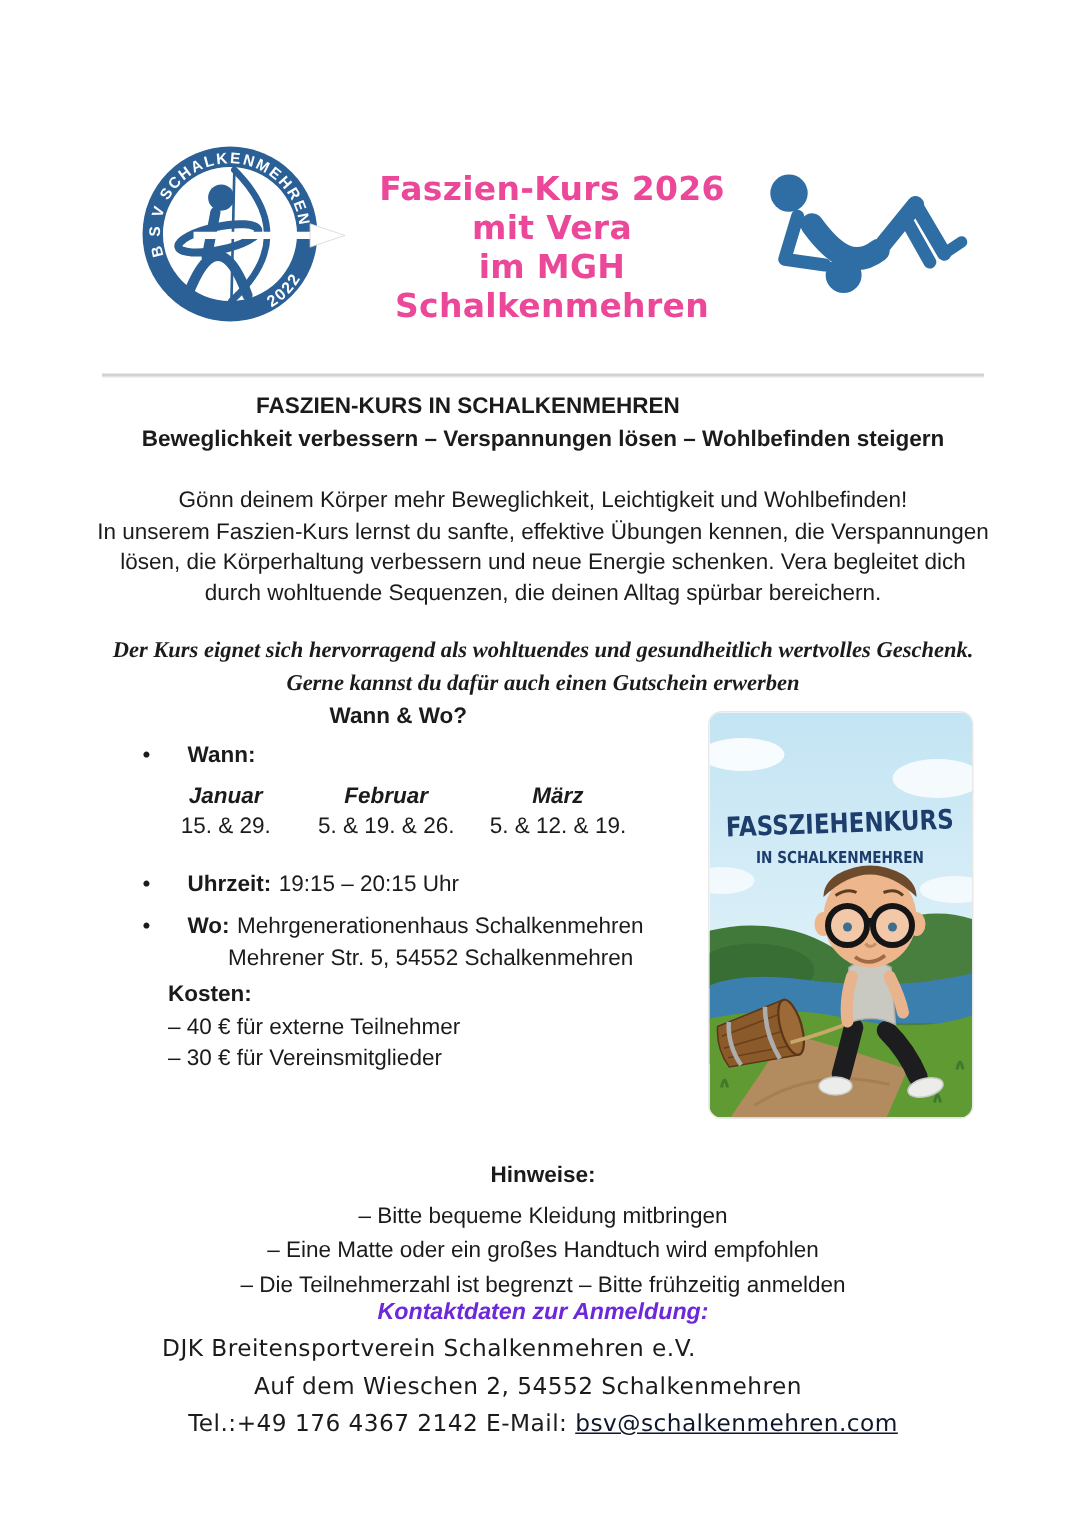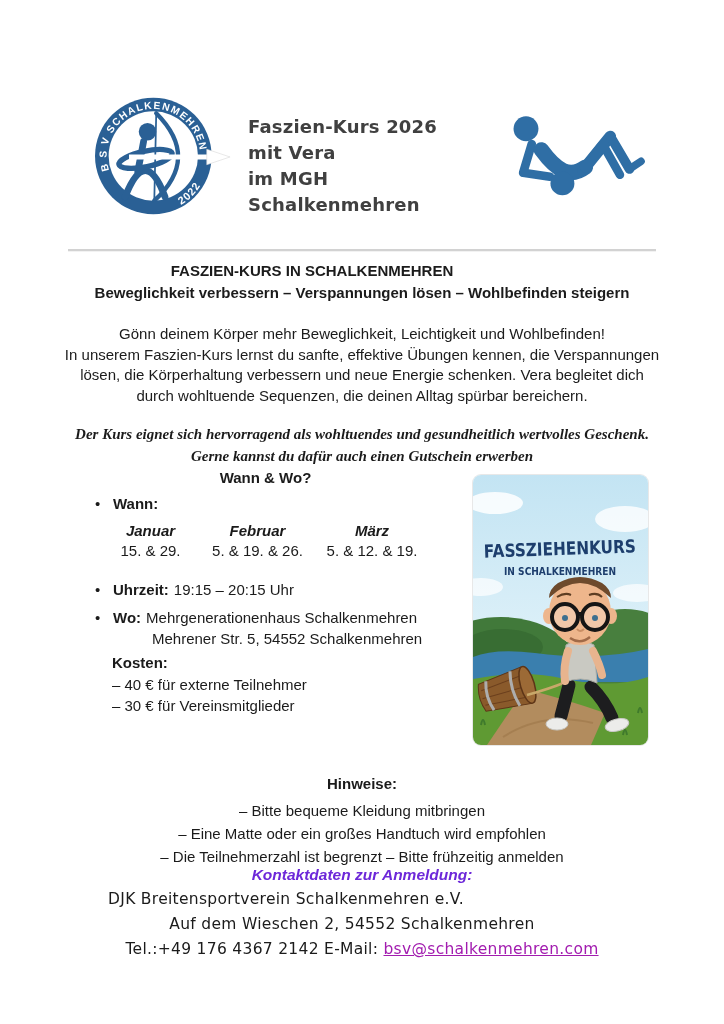--- a/index.html
+++ b/index.html
@@ -2,48 +2,48 @@
 <html><head>
 <meta charset="utf-8">
 <style>
   html,body{margin:0;padding:0;background:#ffffff;}
   .page{position:relative;width:724px;height:1024px;background:#ffffff;overflow:hidden;
         font-family:"Liberation Sans",sans-serif;color:#1b1b1b;}
   .abs{position:absolute;}
   .center{text-align:center;}
   .b{font-weight:700;}
   
-  .flyer-title{left:248px;top:114px;width:240px;text-align:left;
-               font-family:"DejaVu Sans",sans-serif;font-weight:700;font-size:18px;
-               line-height:26px;color:#404040;letter-spacing:0.2px;}
+  .flyer-title{left:248px;top:114px;width:240px;text-align:center;
+               font-family:"DejaVu Sans",sans-serif;font-weight:700;font-size:22px;
+               line-height:26px;color:#ec4899;letter-spacing:0.2px;}
   .divider{left:68px;top:249px;width:588px;height:2px;background:#d2d2d2;box-shadow:0 1px 0 #f2f2f2;}
   
   .h1{left:0;top:262px;width:624px;font-size:15px;font-weight:700;}
   .h2{left:0;top:284px;width:724px;font-size:15px;font-weight:700;}
   .para{left:62px;top:324px;width:600px;font-size:15px;line-height:20.5px;}
   .gift{left:42px;top:423px;width:640px;font-family:"Liberation Serif",serif;
         font-style:italic;font-weight:700;font-size:15px;line-height:22px;}
   
   .wannwo{left:68px;top:469px;width:395px;font-size:15px;font-weight:700;}
   .row{display:flex;align-items:baseline;font-size:15px;}
   .bullet{width:10px;display:inline-block;}
-  .lbl{margin-left:8px;}
+  .lbl{margin-left:20px;}
   .val{margin-left:5px;}
   .sched{text-align:center;font-size:15px;line-height:20px;}
   .month{font-weight:700;font-style:italic;}
   .kosten{font-size:15px;line-height:21.5px;}
   
   .poster{left:473px;top:475px;width:175px;height:270px;border-radius:8px;overflow:hidden;
           box-shadow:0 0 0 1px #e8e8e8;}
   
   .hint-h{left:0;top:775px;width:724px;font-size:15px;font-weight:700;}
   .hint{width:724px;font-size:15px;}
   .kontakt-h{left:0;top:866px;width:724px;font-size:15.5px;font-weight:700;font-style:italic;color:#6d28d9;}
   .comic{font-family:"DejaVu Sans",sans-serif;letter-spacing:0.3px;font-size:15.5px;}
-  .maillink{color:#a21caf;text-decoration:underline;cursor:pointer;}
+  .maillink{color:#0f172a;text-decoration:underline;cursor:pointer;}
 </style>
 </head>
 <body>
 
 <div class="page">
 
   <div class="abs" style="left:90px;top:88px;width:148px;height:136px;">
     <svg width="148" height="136" viewBox="0 0 152 140">
       <circle cx="65" cy="70" r="60" fill="#2a6095"></circle>
       <circle cx="65" cy="70" r="46" fill="#ffffff"></circle>

